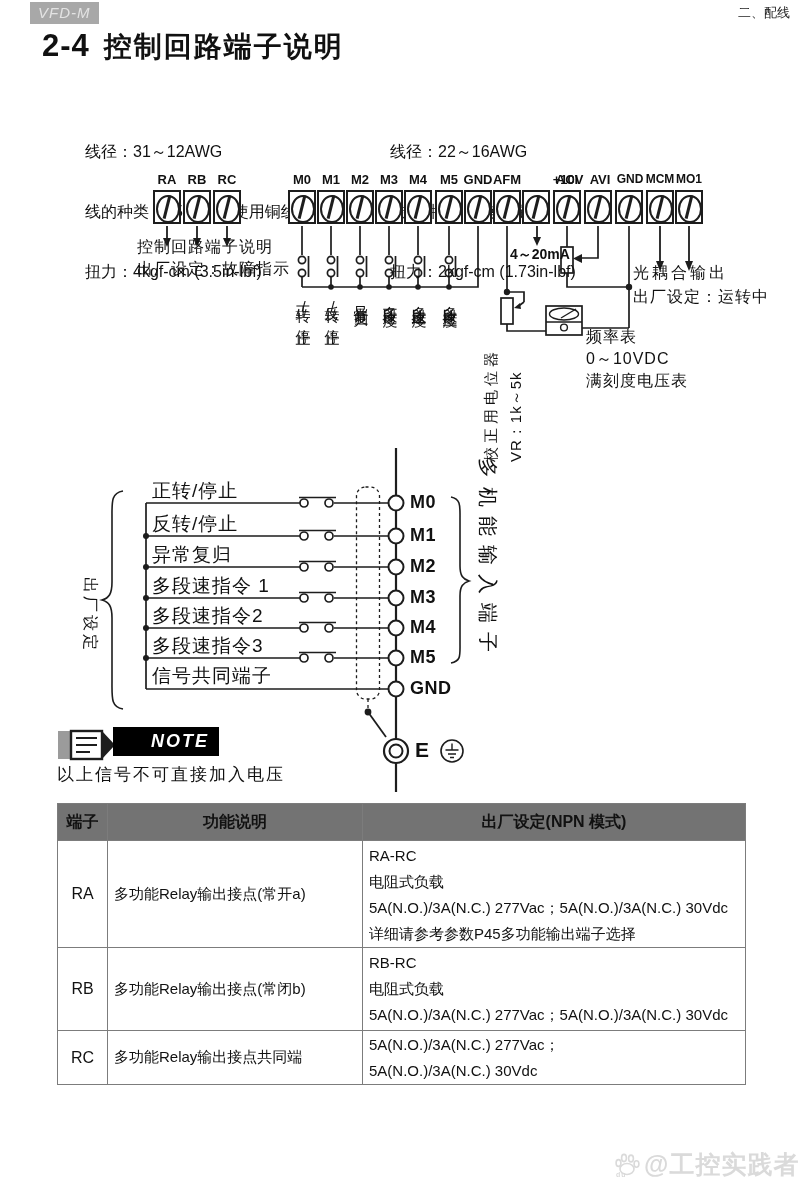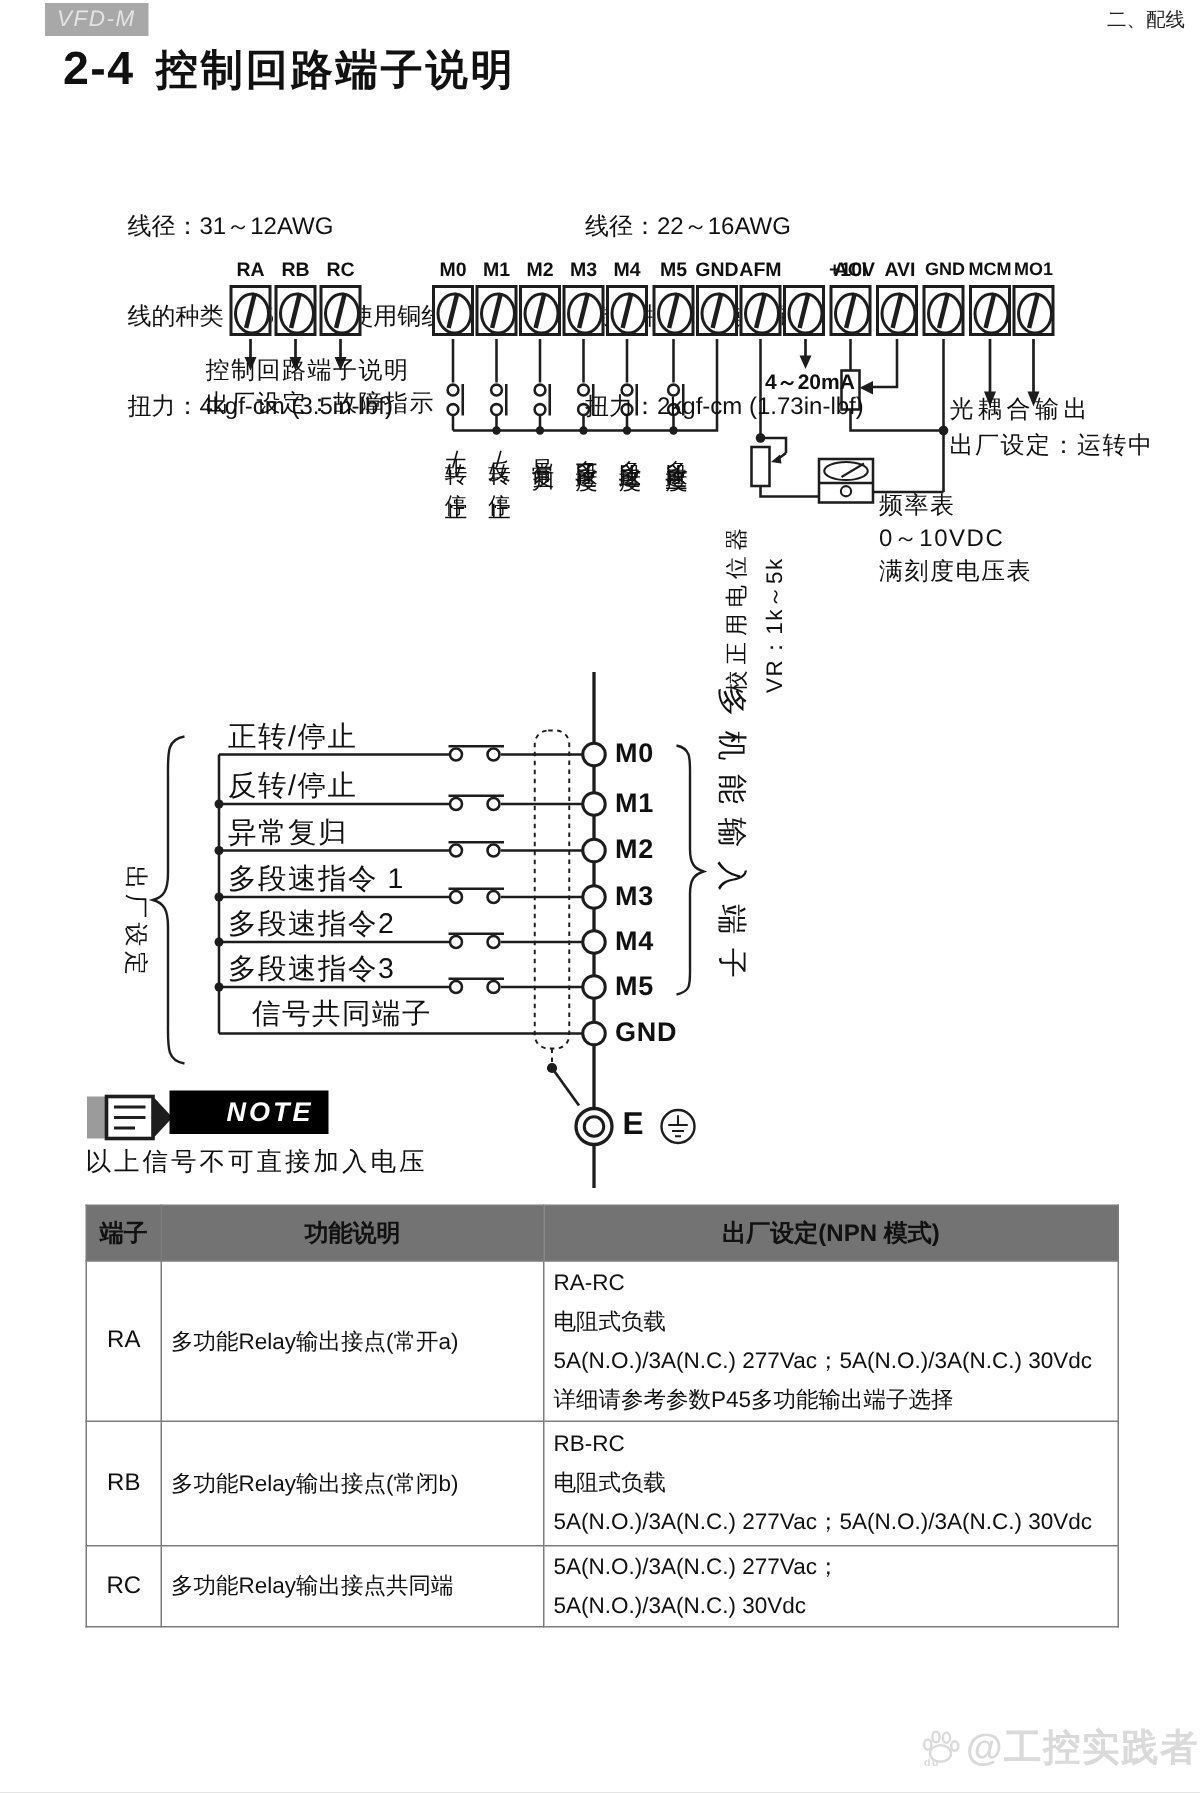--- a/index.html
+++ b/index.html
@@ -261,21 +261,21 @@
 
 <div class="abs rot-cw" style="left:100px;top:577px;font-size:16px;letter-spacing:3px;">出厂设定</div>
 <div class="abs rot-cw" style="left:501px;top:458px;font-size:20px;letter-spacing:9px;font-weight:500;">多机能输入端子</div>
 
 <div class="abs rowlabel" style="left:152px;top:478px;">正转/停止</div>
 <div class="abs rowlabel" style="left:152px;top:511px;">反转/停止</div>
 <div class="abs rowlabel" style="left:152px;top:542px;">异常复归</div>
 <div class="abs rowlabel" style="left:152px;top:573px;">多段速指令 1</div>
 <div class="abs rowlabel" style="left:152px;top:603px;">多段速指令2</div>
 <div class="abs rowlabel" style="left:152px;top:633px;">多段速指令3</div>
-<div class="abs rowlabel" style="left:152px;top:663px;margin-left:16px;">信号共同端子</div>
+<div class="abs rowlabel" style="left:152px;top:663px;">信号共同端子</div>
 
 <div class="abs termname" style="left:410px;top:492px;">M0</div>
 <div class="abs termname" style="left:410px;top:525px;">M1</div>
 <div class="abs termname" style="left:410px;top:556px;">M2</div>
 <div class="abs termname" style="left:410px;top:587px;">M3</div>
 <div class="abs termname" style="left:410px;top:617px;">M4</div>
 <div class="abs termname" style="left:410px;top:647px;">M5</div>
 <div class="abs termname" style="left:410px;top:678px;">GND</div>
 <div class="abs" style="left:415px;top:738px;font-size:21px;font-weight:600;">E</div>
 

